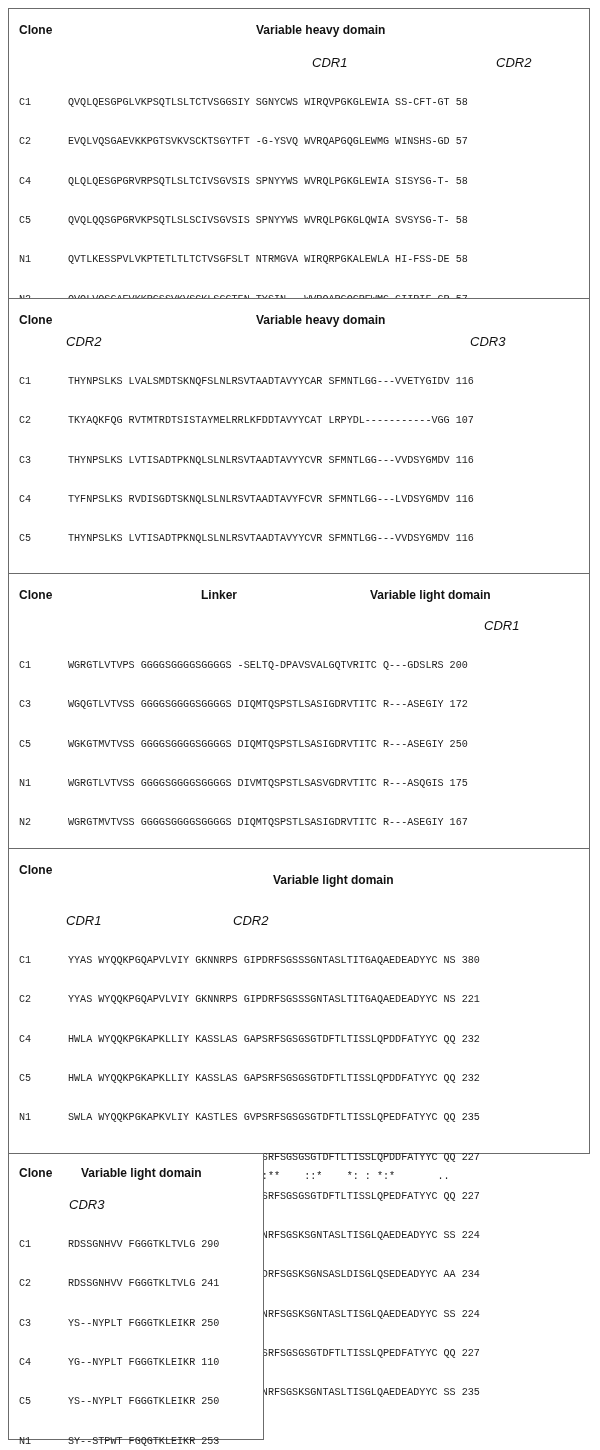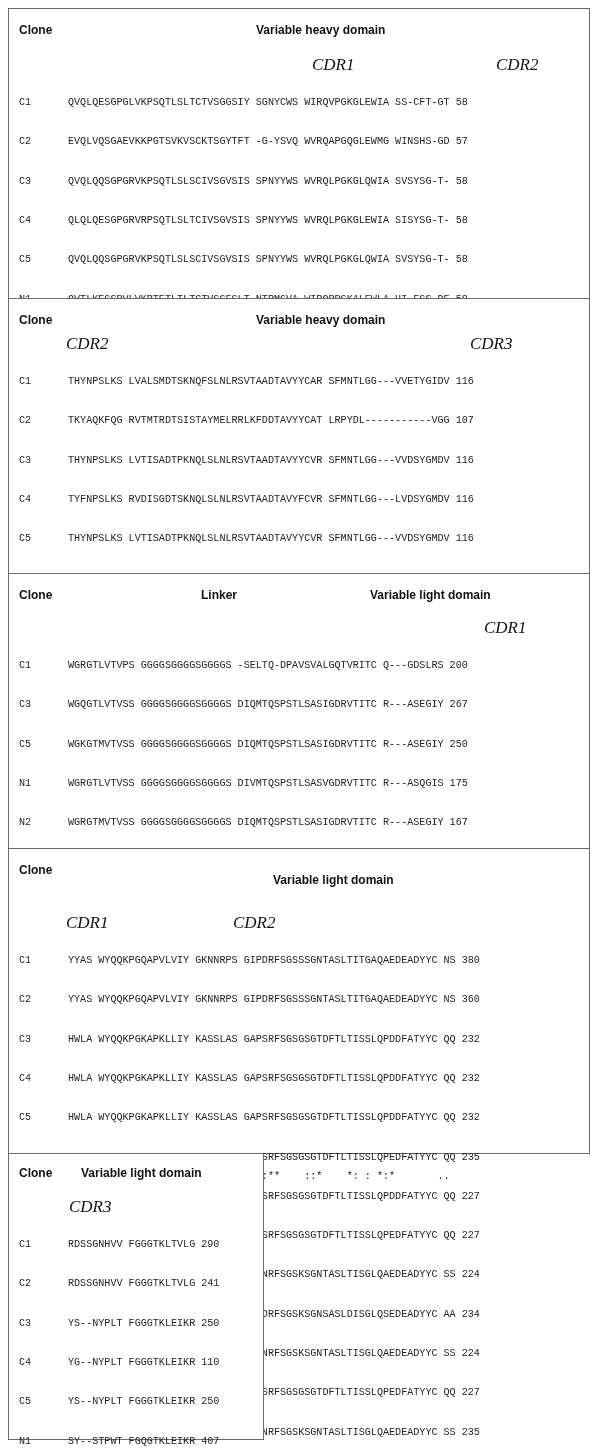--- a/index.html
+++ b/index.html
@@ -15,23 +15,23 @@
     position: absolute;
     top: 14px;
     font-family: "Liberation Sans", sans-serif;
     font-weight: bold;
     font-size: 12px;
     color: #111;
     white-space: pre;
   }
   .cdr {
     position: absolute;
-    font-family: Liberation Serif, serif;
+    font-family: Liberation Sans, sans-serif;
     font-style: italic;
-    font-size: 17px;
+    font-size: 13px;
     color: #111;
     white-space: pre;
   }
   .rows {
     position: absolute;
     left: 10px;
     font-family: "Liberation Mono", monospace;
     font-size: 10.1px;
     line-height: 13.1px;
     color: #222;
@@ -45,21 +45,20 @@
 <body>
 
 <div class="panel" style="top:8px; width:582px; height:291px;">
   <span class="hdr" style="left:10px;">Clone</span>
   <span class="hdr" style="left:247px;">Variable heavy domain</span>
   <span class="cdr" style="left:303px; top:46px;">CDR1</span>
   <span class="cdr" style="left:487px; top:46px;">CDR2</span>
   <div class="rows" style="top:61px;">
     <span class="row"><span class="clone">C1</span><span>QVQLQESGPGLVKPSQTLSLTCTVSGGSIY SGNYCWS WIRQVPGKGLEWIA SS-CFT-GT 58</span></span>
     <span class="row"><span class="clone">C2</span><span>EVQLVQSGAEVKKPGTSVKVSCKTSGYTFT -G-YSVQ WVRQAPGQGLEWMG WINSHS-GD 57</span></span>
-    <span class="row"><span class="clone">C3</span><span>QVQLQQSGPGRVKPSQTLSLSCIVSGVSIS SPNYYWS WVRQLPGKGLQWIA SVSYSG-T- 58</span></span>
     <span class="row"><span class="clone">C4</span><span>QLQLQESGPGRVRPSQTLSLTCIVSGVSIS SPNYYWS WVRQLPGKGLEWIA SISYSG-T- 58</span></span>
     <span class="row"><span class="clone">C5</span><span>QVQLQQSGPGRVKPSQTLSLSCIVSGVSIS SPNYYWS WVRQLPGKGLQWIA SVSYSG-T- 58</span></span>
     <span class="row"><span class="clone">N1</span><span>QVTLKESSPVLVKPTETLTLTCTVSGFSLT NTRMGVA WIRQRPGKALEWLA HI-FSS-DE 58</span></span>
     <span class="row"><span class="clone">N2</span><span>QVQLVQSGAEVKKPGSSVKVSCKLSGGTFN TYSIN-- WVRQAPGQGPEWMG GIIPIF-GP 57</span></span>
     <span class="row"><span class="clone">N3</span><span>QVQLQESGGGLVKPGGSLRLSCAASGFTFR NNNMN-- WVRQAPGKGLEWVS SISFAS-HY 57</span></span>
     <span class="row"><span class="clone">N4</span><span>QMQLVQSGGGLVQPGRSLRLSCAASGFTFD --DYAMH WVRQAPGKGLEWVS GINWNS-GS 57</span></span>
     <span class="row"><span class="clone">N5</span><span>QVQLVESGGGVVQPGRSLRLSCEASGFTFT --PYAMH WVRQAPGKGLEWVA VISYDG-SN 57</span></span>
     <span class="row"><span class="clone">J1</span><span>EVQLVQSGGGLVQPGRSLRLSCAASGFTFD --DYAMH WVRQAPGKGLEWVS GISWNS-GS 57</span></span>
     <span class="row"><span class="clone">J2</span><span>EVQLVQSGAEVKKPGSSVKVSCKLSGGTFN TYSIN-- WVRQAPGQGPEWMG GIIPIF-GP 57</span></span>
     <span class="row"><span class="clone">J3</span><span>EVTLKESGGGLVQPGGSLRLSCAASGFTFS --SYVMS WVRQAPGKGLEWVS AISGSG-GS 57</span></span>
@@ -94,21 +93,21 @@
   </div>
 </div>
 
 <div class="panel" style="top:573px; width:582px; height:276px;">
   <span class="hdr" style="left:10px;">Clone</span>
   <span class="hdr" style="left:192px;">Linker</span>
   <span class="hdr" style="left:361px;">Variable light domain</span>
   <span class="cdr" style="left:475px; top:44px;">CDR1</span>
   <div class="rows" style="top:59px;">
     <span class="row"><span class="clone">C1</span><span>WGRGTLVTVPS GGGGSGGGGSGGGGS -SELTQ-DPAVSVALGQTVRITC Q---GDSLRS 200</span></span>
-    <span class="row"><span class="clone">C3</span><span>WGQGTLVTVSS GGGGSGGGGSGGGGS DIQMTQSPSTLSASIGDRVTITC R---ASEGIY 267</span></span>
+    <span class="row"><span class="clone">C3</span><span>WGQGTLVTVSS GGGGSGGGGSGGGGS DIQMTQSPSTLSASIGDRVTITC R---ASEGIY 172</span></span>
     <span class="row"><span class="clone">C5</span><span>WGKGTMVTVSS GGGGSGGGGSGGGGS DIQMTQSPSTLSASIGDRVTITC R---ASEGIY 250</span></span>
     <span class="row"><span class="clone">N1</span><span>WGRGTLVTVSS GGGGSGGGGSGGGGS DIVMTQSPSTLSASVGDRVTITC R---ASQGIS 175</span></span>
     <span class="row"><span class="clone">N2</span><span>WGRGTMVTVSS GGGGSGGGGSGGGGS DIQMTQSPSTLSASIGDRVTITC R---ASEGIY 167</span></span>
     <span class="row"><span class="clone">N3</span><span>WGQGTLVTVSS GGGGSGGGGSGGGGS DIVMTQSPSTLSASVGDRVTITC R---ASQGIS 167</span></span>
     <span class="row"><span class="clone">N4</span><span>WGKGTLVTVSS GGGGSGGGGSGGGGS QSVLTQ-PPSVSAAPGQKVTISC SGSTSNIG-N 164</span></span>
     <span class="row"><span class="clone">N5</span><span>WGRGTMVTVSS GGGGSGGGGSGGGGS QSVLTQ-PPSVSAAPGQKVTISC SGSTSNIG-N 174</span></span>
     <span class="row"><span class="clone">J1</span><span>WGQGTTVTVSS GGGGSGGGGSGGGGS QSVLTQ-PPSVSAAPGQKVTISC SGSTSNIG-N 164</span></span>
     <span class="row"><span class="clone">J2</span><span>WGQGTLVTVSS GGGGSGGGGSGGGGS DIVMTQSPSTLSASVGDRVTITC R---ASQGIS 167</span></span>
     <span class="row"><span class="clone">J3</span><span>WGRGTLVTVSS GGGGSGGGGSGGGGS QSVLTQ-PASVSGSPGQSITISC TGTSSDVGGY 175</span></span>
     <span class="row"><span class="clone">J4</span><span>WGQGTLVTVSS GGGGSGGGGSGGGGS HVILTQ-PRSVSGFPGQSVTISC TGTSSDVGGY 168</span></span>
@@ -117,22 +116,21 @@
   </div>
 </div>
 
 <div class="panel" style="top:848px; width:582px; height:306px;">
   <span class="hdr" style="left:10px;">Clone</span>
   <span class="hdr" style="left:264px; top:24px;">Variable light domain</span>
   <span class="cdr" style="left:57px; top:64px;">CDR1</span>
   <span class="cdr" style="left:224px; top:64px;">CDR2</span>
   <div class="rows" style="top:79px;">
     <span class="row"><span class="clone">C1</span><span>YYAS WYQQKPGQAPVLVIY GKNNRPS GIPDRFSGSSSGNTASLTITGAQAEDEADYYC NS 380</span></span>
-    <span class="row"><span class="clone">C2</span><span>YYAS WYQQKPGQAPVLVIY GKNNRPS GIPDRFSGSSSGNTASLTITGAQAEDEADYYC NS 360</span></span>
-    <span class="row"><span class="clone">C3</span><span>HWLA WYQQKPGKAPKLLIY KASSLAS GAPSRFSGSGSGTDFTLTISSLQPDDFATYYC QQ 232</span></span>
+    <span class="row"><span class="clone">C2</span><span>YYAS WYQQKPGQAPVLVIY GKNNRPS GIPDRFSGSSSGNTASLTITGAQAEDEADYYC NS 221</span></span>
     <span class="row"><span class="clone">C4</span><span>HWLA WYQQKPGKAPKLLIY KASSLAS GAPSRFSGSGSGTDFTLTISSLQPDDFATYYC QQ 232</span></span>
     <span class="row"><span class="clone">C5</span><span>HWLA WYQQKPGKAPKLLIY KASSLAS GAPSRFSGSGSGTDFTLTISSLQPDDFATYYC QQ 232</span></span>
     <span class="row"><span class="clone">N1</span><span>SWLA WYQQKPGKAPKVLIY KASTLES GVPSRFSGSGSGTDFTLTISSLQPEDFATYYC QQ 235</span></span>
     <span class="row"><span class="clone">N2</span><span>HWLA WYQQKPGKAPKLLIY KASSLAS GAPSRFSGSGSGTDFTLTISSLQPDDFATYYC QQ 227</span></span>
     <span class="row"><span class="clone">N3</span><span>SWLA WYQQKPGRAPKVLIY KASTLES GVPSRFSGSGSGTDFTLTISSLQPEDFATYYC QQ 227</span></span>
     <span class="row"><span class="clone">N4</span><span>NYVS WYQQHPGKAPKLMIY EGSKRPS GVSNRFSGSKSGNTASLTISGLQAEDEADYYC SS 224</span></span>
     <span class="row"><span class="clone">N5</span><span>NYVS WYQQHPGKAPKLMIY DVSKRPS GVPDRFSGSKSGNSASLDISGLQSEDEADYYC AA 234</span></span>
     <span class="row"><span class="clone">J1</span><span>NYVS WYQQHPGKAPKLMIY EGSKRPS GVSNRFSGSKSGNTASLTISGLQAEDEADYYC SS 224</span></span>
     <span class="row"><span class="clone">J2</span><span>SWLA WYQQKPGRAPKVLIY KASTLES GVPSRFSGSGSGTDFTLTISSLQPEDFATYYC QQ 227</span></span>
     <span class="row"><span class="clone">J3</span><span>NYVS WYQQHPGKAPKLMIY EGSKRPS GVSNRFSGSKSGNTASLTISGLQAEDEADYYC SS 235</span></span>
@@ -145,21 +143,21 @@
 <div class="panel" style="top:1153px; width:256px; height:287px;">
   <span class="hdr" style="left:10px; top:12px;">Clone</span>
   <span class="hdr" style="left:72px; top:12px;">Variable light domain</span>
   <span class="cdr" style="left:60px; top:43px;">CDR3</span>
   <div class="rows" style="top:58px;">
     <span class="row"><span class="clone">C1</span><span>RDSSGNHVV FGGGTKLTVLG 290</span></span>
     <span class="row"><span class="clone">C2</span><span>RDSSGNHVV FGGGTKLTVLG 241</span></span>
     <span class="row"><span class="clone">C3</span><span>YS--NYPLT FGGGTKLEIKR 250</span></span>
     <span class="row"><span class="clone">C4</span><span>YG--NYPLT FGGGTKLEIKR 110</span></span>
     <span class="row"><span class="clone">C5</span><span>YS--NYPLT FGGGTKLEIKR 250</span></span>
-    <span class="row"><span class="clone">N1</span><span>SY--STPWT FGQGTKLEIKR 407</span></span>
+    <span class="row"><span class="clone">N1</span><span>SY--STPWT FGQGTKLEIKR 253</span></span>
     
     
     
     
     
     
     
     
     
     

